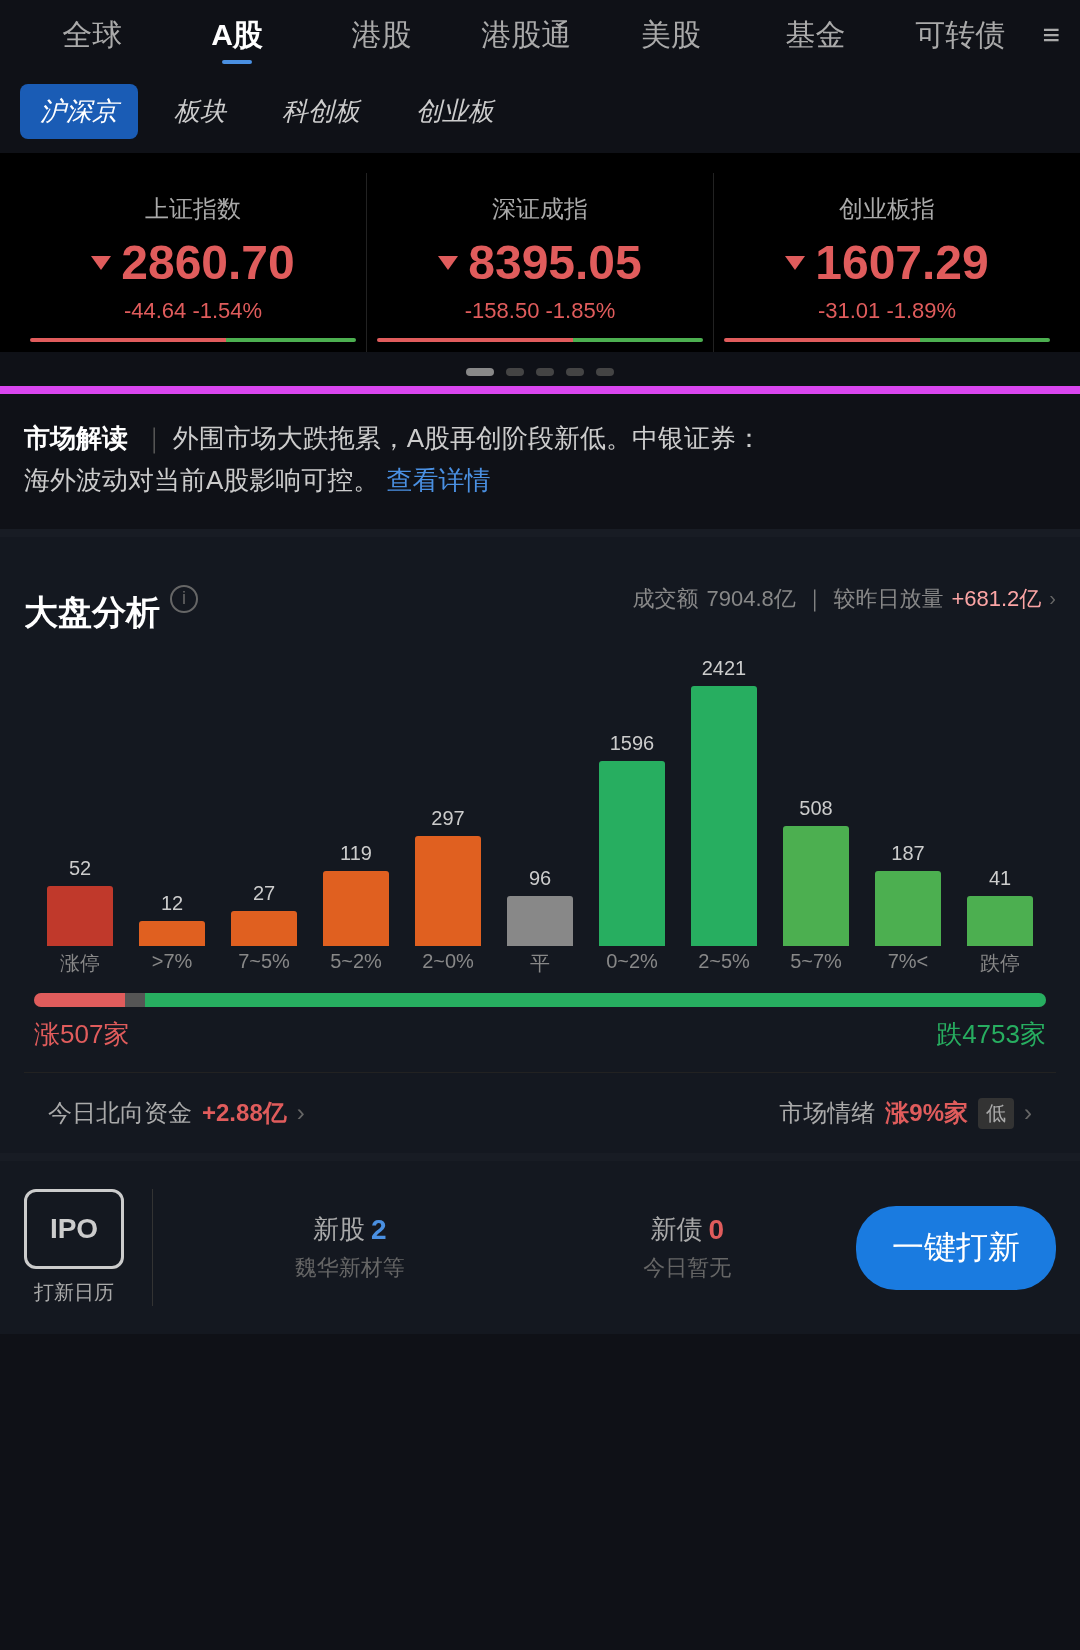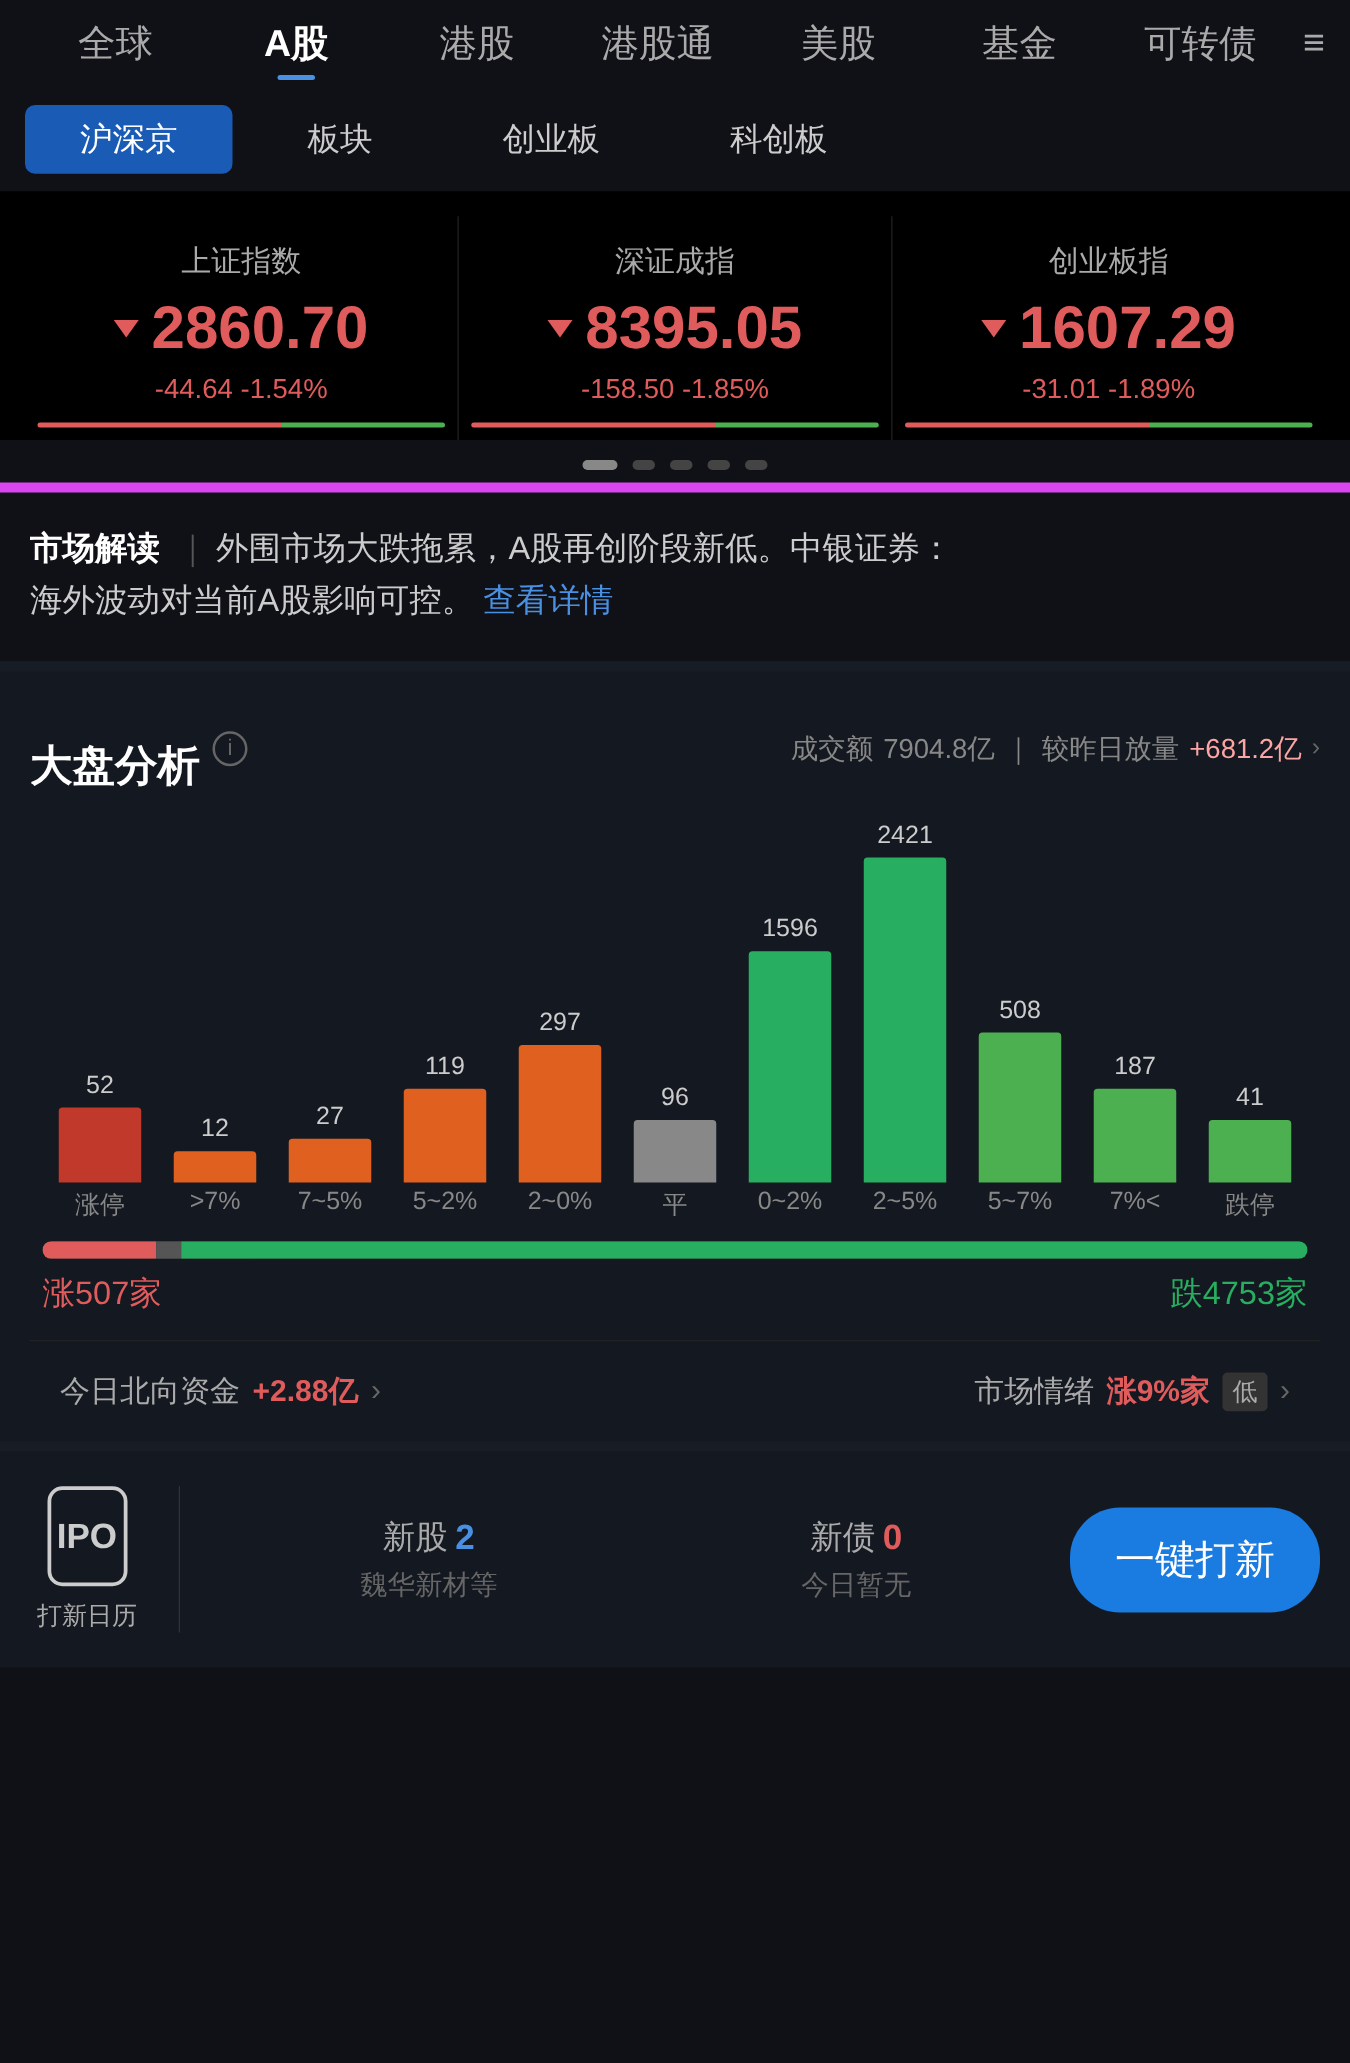--- a/index.html
+++ b/index.html
@@ -54,27 +54,28 @@
     }
 
     
     .sub-nav {
       display: flex;
       padding: 14px 20px;
       gap: 16px;
       background: #0f1117;
     }
     .sub-nav .sub-item {
-      padding: 10px 44px;
+      padding: 10px 20px;
       border-radius: 8px;
       font-size: 26px;
       color: #ccc;
       cursor: pointer;
       background: transparent;
       border: none;
+      font-style: italic;
     }
     .sub-nav .sub-item.active {
       background: #1a5cb5;
       color: #fff;
     }
 
     
     .index-section {
       display: flex;
       padding: 20px 20px 0;
@@ -343,21 +344,21 @@
       display: flex;
       flex-direction: column;
       align-items: center;
       gap: 10px;
       min-width: 120px;
       border-right: 1px solid #333;
       padding-right: 28px;
       margin-right: 28px;
     }
     .ipo-logo {
-      width: 64px;
+      width: 100px;
       height: 80px;
       border: 3px solid #ccc;
       border-radius: 12px;
       display: flex;
       align-items: center;
       justify-content: center;
       font-size: 28px;
       color: #ccc;
       font-weight: bold;
     }
@@ -414,22 +415,22 @@
   <div class="nav-item">港股通</div>
   <div class="nav-item">美股</div>
   <div class="nav-item">基金</div>
   <div class="nav-item">可转债</div>
   <div class="menu-icon">≡</div>
 </nav>
 
 <div class="sub-nav">
   <button class="sub-item active">沪深京</button>
   <button class="sub-item">板块</button>
+  <button class="sub-item">科创板</button>
   <button class="sub-item">创业板</button>
-  <button class="sub-item">科创板</button>
 </div>
 
 <div class="index-section">
   <div class="index-card">
     <div class="card-title">上证指数</div>
     <div class="card-value">
       <span class="arrow-down"></span>
       <span>2860.70</span>
     </div>
     <div class="card-change">-44.64 -1.54%</div>

